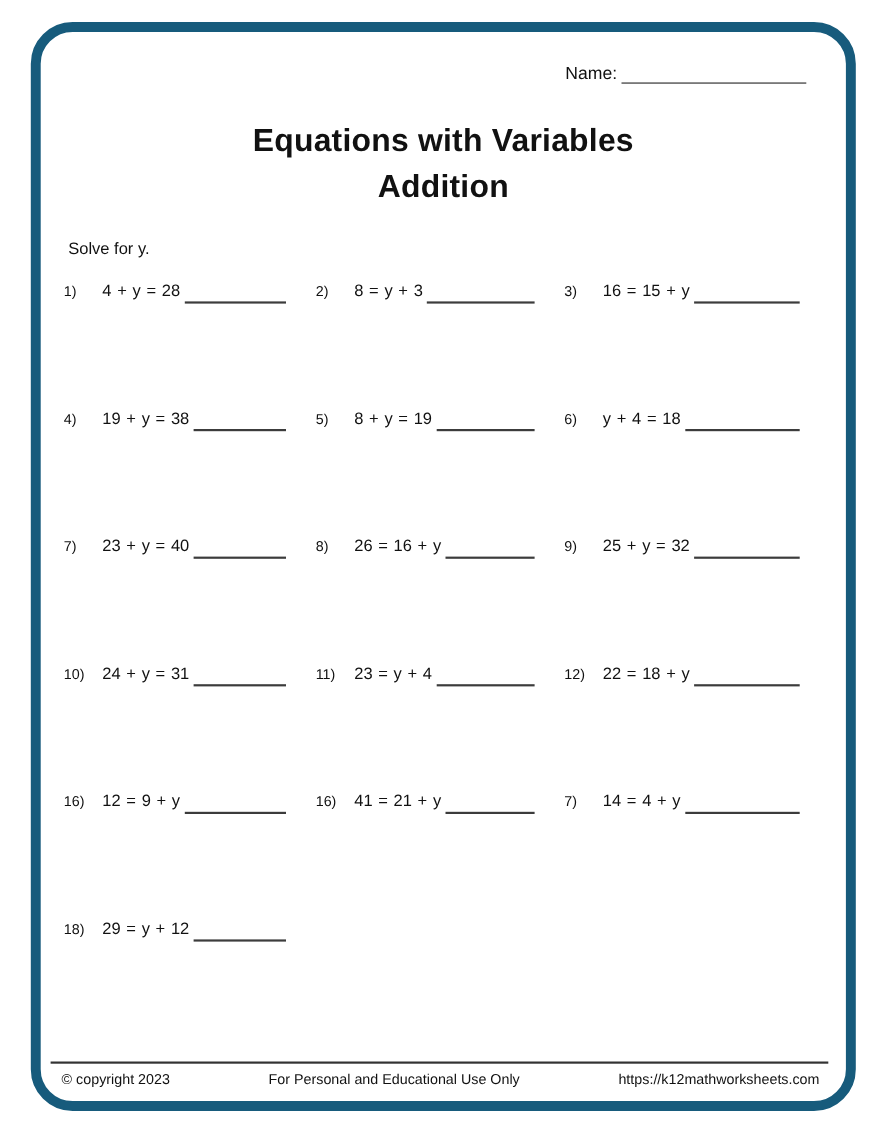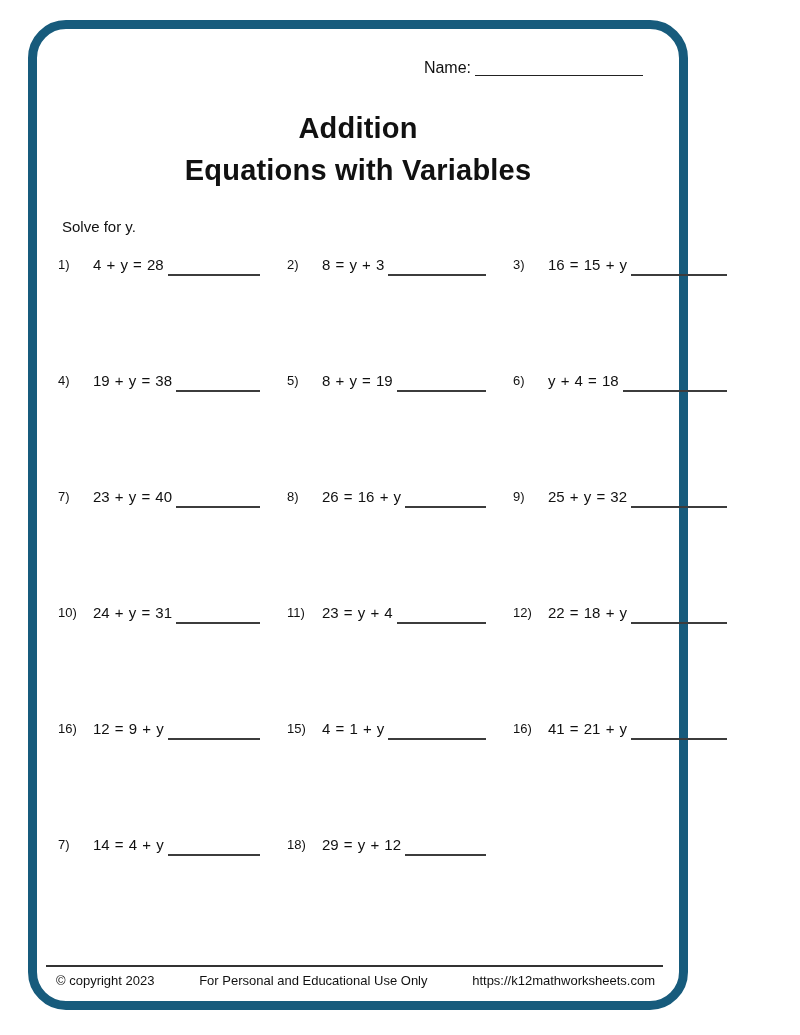--- a/index.html
+++ b/index.html
@@ -6,21 +6,21 @@
   html, body {
     width: 800px; height: 1035px;
     background: #ffffff;
     font-family: "Liberation Sans", sans-serif;
     color: #111111;
     position: relative;
   }
   .sheet {
     position: absolute;
     left: 28px; top: 20px;
-    width: 660px; height: 990px;
+    width: 750px; height: 990px;
     border: 9px solid #175b7c;
     border-radius: 38px;
     background: #ffffff;
   }
   
   .name-row {
     position: absolute;
     top: 30px; right: 36px;
     display: flex;
     align-items: flex-end;
@@ -106,22 +106,22 @@
 <body>
 
 <div class="sheet">
 
   <div class="name-row">
     <span class="name-label">Name:</span>
     <span class="name-line"></span>
   </div>
 
   <div class="title">
+    <div>Equations with Variables</div>
     <div>Addition</div>
-    <div>Equations with Variables</div>
   </div>
 
   <div class="instructions">Solve for y.</div>
 
   <div class="problems-grid">
     <div class="cell">
       <span class="pnum">1)</span>
       <span class="peq">4 + y = 28</span>
       <span class="pline"></span>
     </div>
@@ -176,25 +176,20 @@
       <span class="pline"></span>
     </div>
     <div class="cell">
       <span class="pnum">12)</span>
       <span class="peq">22 = 18 + y</span>
       <span class="pline"></span>
     </div>
     <div class="cell">
       <span class="pnum">16)</span>
       <span class="peq">12 = 9 + y</span>
-      <span class="pline"></span>
-    </div>
-    <div class="cell">
-      <span class="pnum">15)</span>
-      <span class="peq">4 = 1 + y</span>
       <span class="pline"></span>
     </div>
     <div class="cell">
       <span class="pnum">16)</span>
       <span class="peq">41 = 21 + y</span>
       <span class="pline"></span>
     </div>
     <div class="cell">
       <span class="pnum">7)</span>
       <span class="peq">14 = 4 + y</span>

